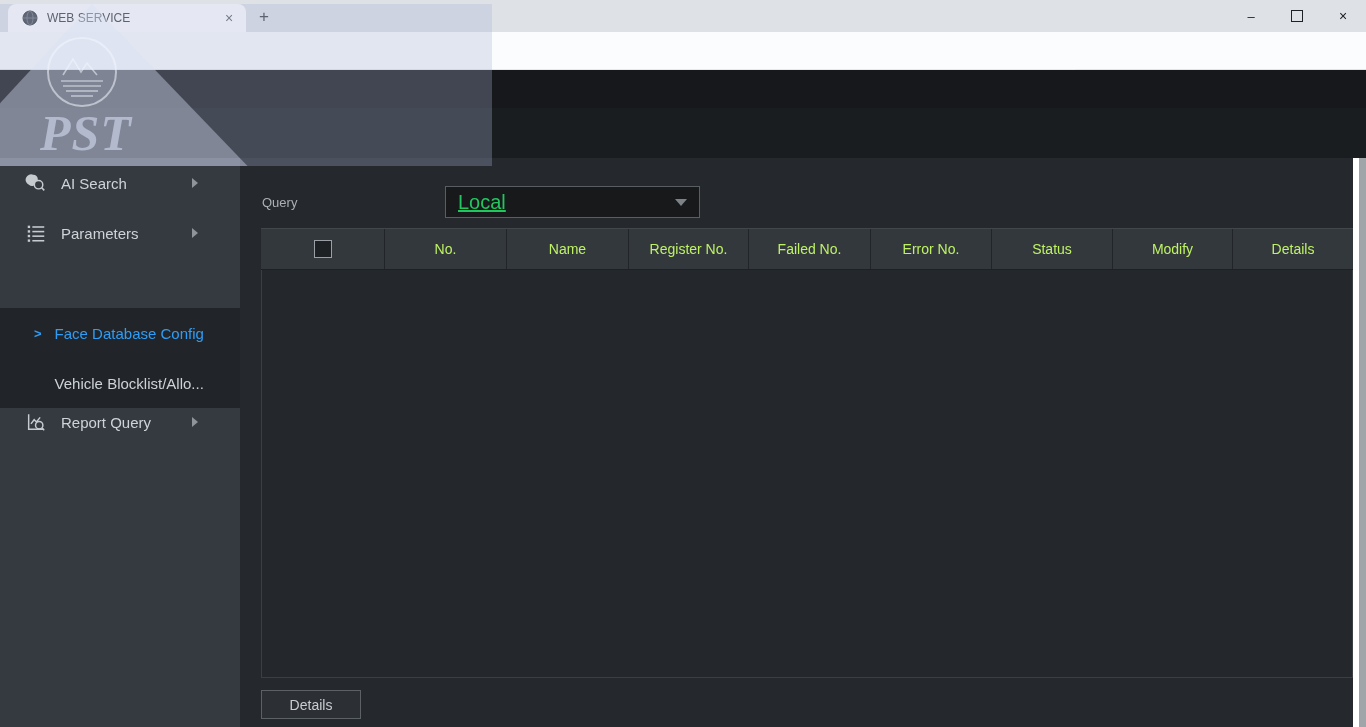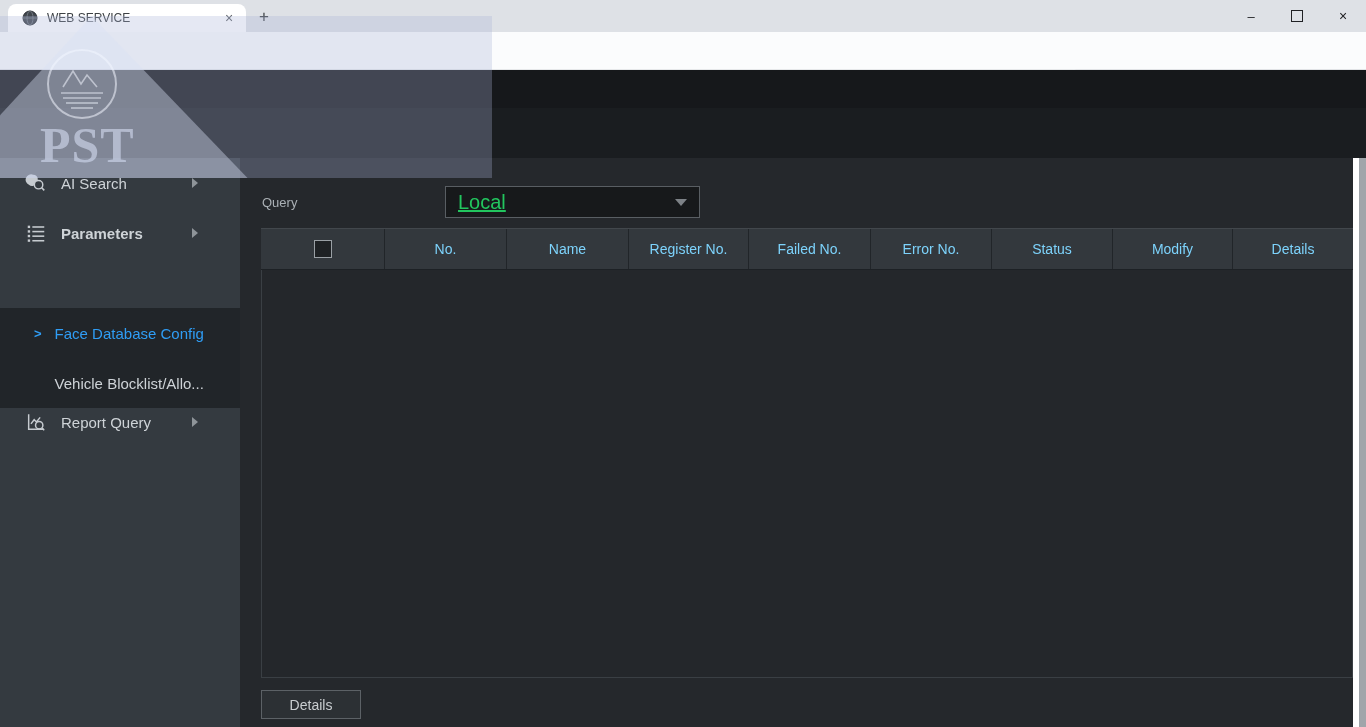--- a/index.html
+++ b/index.html
@@ -72,32 +72,32 @@
   .sub-item.active .sub-label{color:#2f9df5;}
 
   #main{position:absolute;left:240px;top:0;width:1113px;height:569px;background:#25282c;}
   #type-label{left:22px;top:37px;font-size:13px;color:#aab0b5;}
   #type-select{left:205px;top:28px;width:255px;height:32px;background:#17191b;border:1px solid #595e63;box-sizing:border-box;display:flex;align-items:center;}
   #type-select .sel-value{margin-left:12px;font-size:20px;color:#22c55e;flex:1;text-decoration:underline;}
   #type-select .sel-caret{margin-right:12px;width:0;height:0;border-left:6px solid transparent;border-right:6px solid transparent;border-top:7px solid #7d8287;}
 
   #ftable{left:21px;top:70px;width:1092px;}
   #thead{display:flex;height:42px;background:#33383d;border-top:1px solid #42474c;border-bottom:1px solid #1d2125;box-sizing:border-box;}
-  .th{display:flex;align-items:center;justify-content:center;font-size:14px;color:#7dd3fc;border-left:1px solid #212529;box-sizing:border-box;}
+  .th{display:flex;align-items:center;justify-content:center;font-size:14px;color:#bef264;border-left:1px solid #212529;box-sizing:border-box;}
   .th:first-child{border-left:none;}
   #tbody{height:408px;background:#24272b;border:1px solid #3a3f44;border-top:none;box-sizing:border-box;}
   #hdr-checkbox{width:16px;height:16px;background:#1e2124;border:1px solid #9aa0a5;}
   #modeling-btn{left:21px;top:532px;width:100px;height:29px;background:#2c3034;border:1px solid #5c6166;box-sizing:border-box;color:#c9cdd0;font-size:14px;display:flex;align-items:center;justify-content:center;}
 
   
   #v-scrollbar{left:1353px;top:158px;width:13px;height:569px;background:#ffffff;}
   #v-thumb{position:absolute;left:6px;top:0;width:7px;height:569px;background:#a0a5aa;}
 
   
-  #watermark{left:0;top:16px;width:492px;height:162px;pointer-events:none;z-index:60;overflow:hidden;}
+  #watermark{left:0;top:4px;width:492px;height:162px;pointer-events:none;z-index:60;overflow:hidden;font-style:italic;}
   #wm-rect{position:absolute;left:0;top:0;width:100%;height:100%;background:rgba(170,180,215,0.30);}
   #wm-triangle{position:absolute;left:-70px;top:0;width:330px;height:175px;background:rgba(218,225,246,0.40);clip-path:polygon(49% 0,0 100%,100% 100%);}
   #wm-circle{position:absolute;left:47px;top:33px;width:70px;height:70px;border:2px solid rgba(242,246,255,0.55);border-radius:50%;box-sizing:border-box;}
   #wm-text{position:absolute;left:40px;top:100px;font-family:"Liberation Serif",serif;font-weight:bold;font-size:50px;color:rgba(206,213,235,0.65);letter-spacing:1px;}
 </style>
 </head>
 <body>
 
 <div id="screen">
 
@@ -281,21 +281,21 @@
         <span class="s-icon">
           <svg width="22" height="22" viewBox="0 0 24 24">
               <path d="M9 3a5 5 0 0 1 5 5c0 1-.3 1.9-.8 2.7A5.5 5.5 0 0 0 9.5 15c-1.7.7-3.8.4-5.2-1A5 5 0 0 1 9 3z" fill="#c6cbd0"></path>
               <circle cx="14.8" cy="13.8" r="4.6" fill="#343a40" stroke="#c6cbd0" stroke-width="1.6"></circle>
               <line x1="18.2" y1="17.2" x2="21" y2="20" stroke="#c6cbd0" stroke-width="1.8"></line>
             </svg>
         </span>
         <span class="s-label">AI Search</span>
         <span class="tri-right"></span>
       </div>
-      <div class="side-item" style="top:50px;font-weight:bold;">
+      <div class="side-item" style="top:50px;">
         <span class="s-icon">
           <svg width="22" height="22" viewBox="0 0 24 24" fill="#c6cbd0">
               <rect x="3" y="4" width="2.6" height="2.6"></rect>
               <rect x="8" y="4.6" width="13" height="1.7"></rect>
               <rect x="3" y="9" width="2.6" height="2.6"></rect>
               <rect x="8" y="9.6" width="13" height="1.7"></rect>
               <rect x="3" y="14" width="2.6" height="2.6"></rect>
               <rect x="8" y="14.6" width="13" height="1.7"></rect>
               <rect x="3" y="19" width="2.6" height="2.6"></rect>
               <rect x="8" y="19.6" width="13" height="1.7"></rect>

